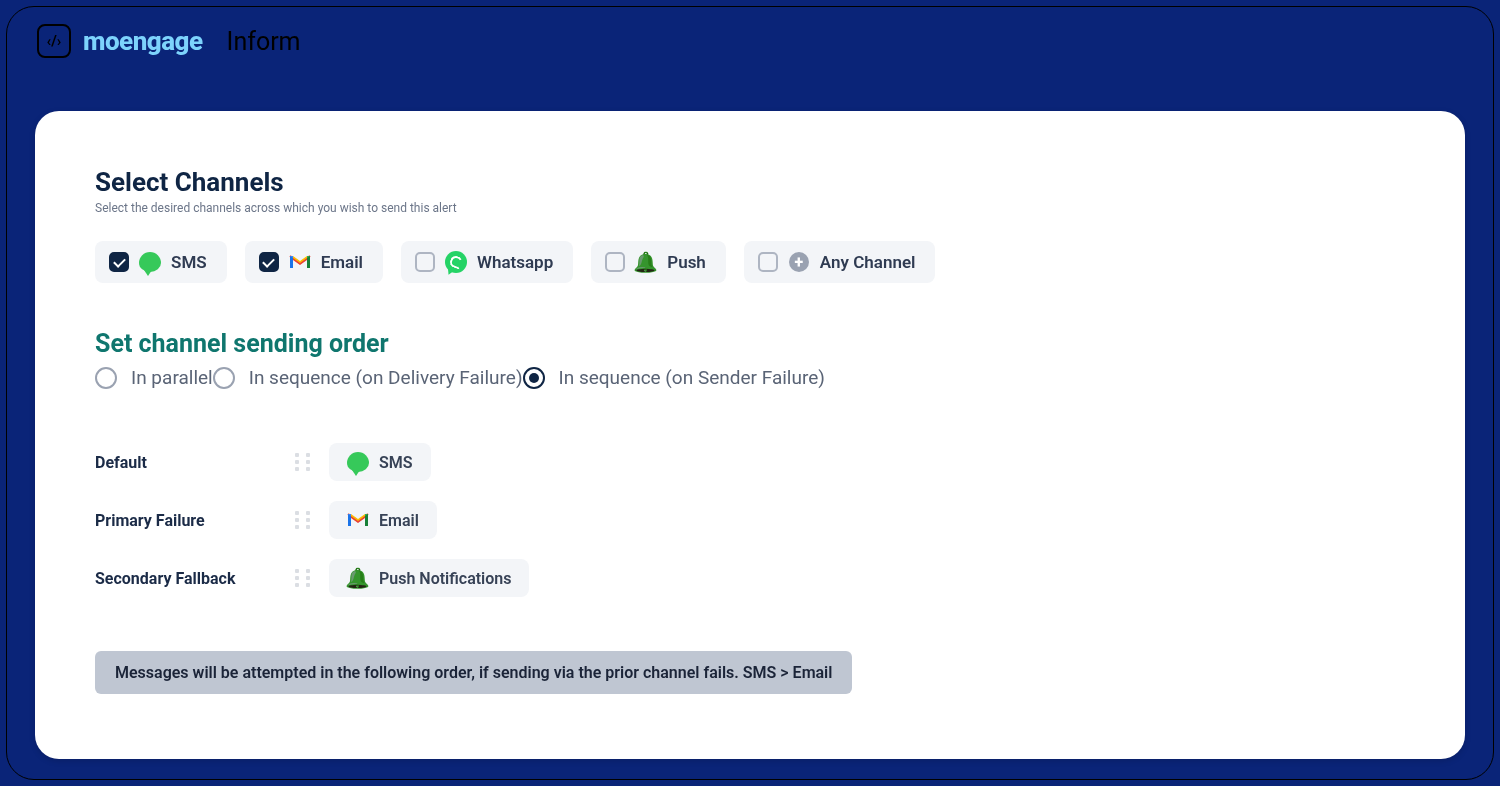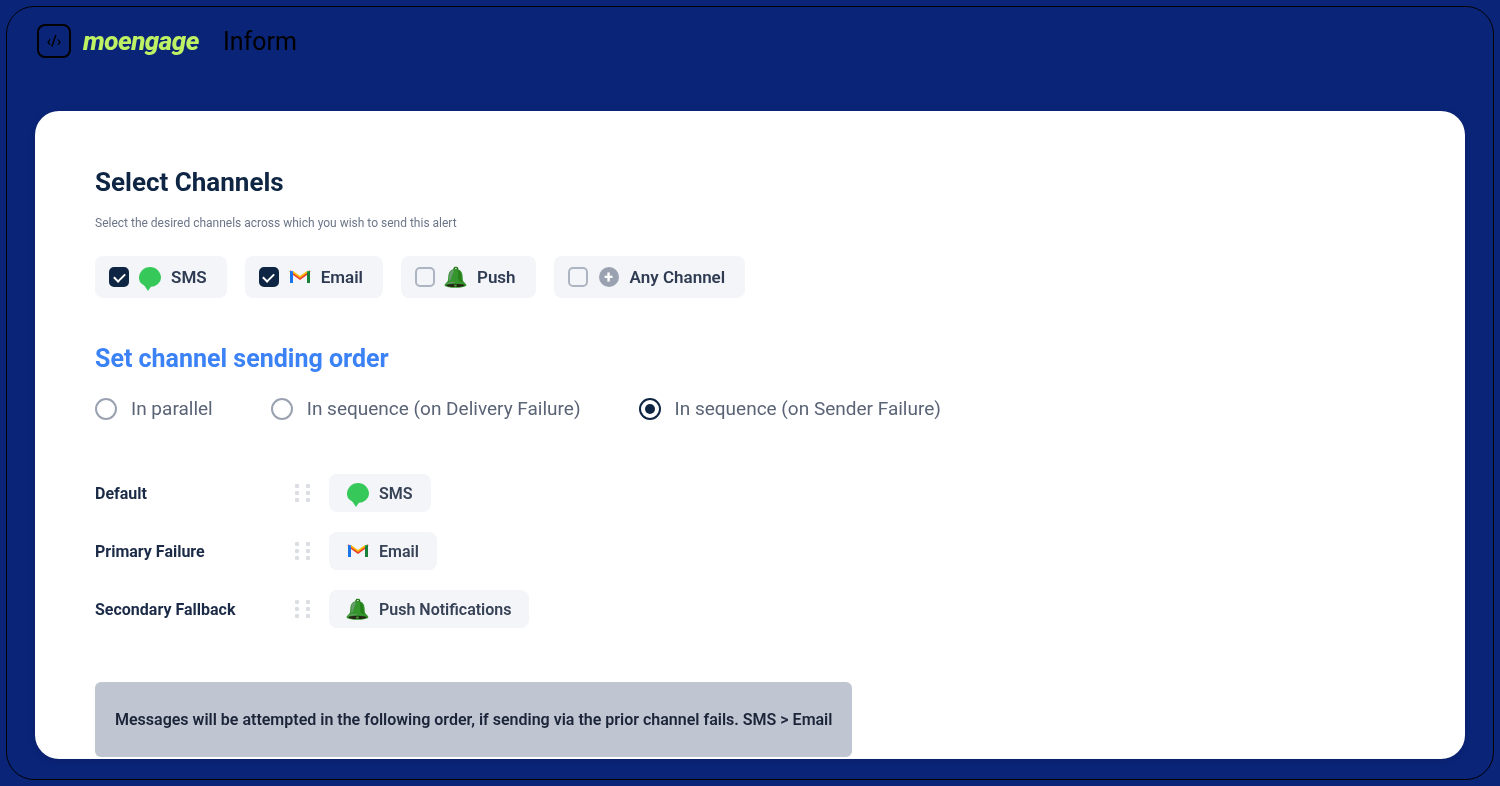--- a/index.html
+++ b/index.html
@@ -27,49 +27,49 @@
   }
   .logo-icon {
     width: 34px; height: 34px;
     border: 2.5px solid #000;
     border-radius: 8px;
     display: flex; align-items: center; justify-content: center;
     font-weight: 700;
     font-size: 15px;
     color: #000;
   }
-  .logo-text { font-size: 26px; font-weight: 800; letter-spacing: -0.5px; color: #bef264; font-style: italic; }
+  .logo-text { font-size: 26px; font-weight: 800; letter-spacing: -0.5px; color: #7dd3fc; }
   .logo-sub  { font-size: 25px; font-weight: 400; color: #000; margin-left: 20px; }
 
   .card {
     position: absolute;
     left: 28px; right: 28px; top: 104px; bottom: 20px;
     background: #fff;
     border-radius: 24px;
     padding: 56px 60px 30px 60px;
     box-shadow: 0 2px 6px rgba(0,0,0,.15);
   }
 
   h1 {
     font-size: 26px;
     font-weight: 700;
     color: #0f2544;
-    margin-bottom: 19px;
+    margin-bottom: 4px;
   }
   .subtitle {
     font-size: 12px;
     color: #6c7689;
     margin-bottom: 26px;
   }
   h2 {
     font-size: 25px;
     font-weight: 700;
-    color: #3b82f6;
+    color: #0f766e;
     margin-top: 46px;
-    margin-bottom: 24px;
+    margin-bottom: 8px;
   }
 
   
   .chips { display: flex; gap: 18px; }
   .chip {
     display: flex; align-items: center; gap: 10px;
     padding: 10px 20px 10px 14px;
     background: #f3f5f8;
     border-radius: 8px;
     cursor: pointer;
@@ -83,21 +83,21 @@
   .chk.on { background: #0f2544; border-color: #0f2544; }
   .chk.on::after {
     content: ""; width: 9px; height: 5px;
     border-left: 2.5px solid #fff; border-bottom: 2.5px solid #fff;
     transform: rotate(-45deg); margin-top: -2px;
   }
   .chip-label { font-size: 17px; font-weight: 600; color: #2f3b52; }
   .chip-icon { width: 22px; height: 22px; display:flex; align-items:center; justify-content:center; }
 
   
-  .radios { display: flex; gap: 58px; align-items: flex-end; }
+  .radios { display: flex; align-items: flex-end; }
   .radio-item { display: flex; align-items: center; gap: 14px; cursor: pointer; }
   .radio {
     width: 22px; height: 22px; border-radius: 50%;
     border: 2px solid #9aa2b1; position: relative; flex-shrink:0;
   }
   .radio.on { border-color: #0f2544; }
   .radio.on::after {
     content:""; position:absolute; inset:4px; border-radius:50%; background:#0f2544;
   }
   .radio-label { font-size: 19px; color: #5a6476; }
@@ -115,21 +115,21 @@
     display:flex; align-items:center; gap:10px;
     background:#f3f5f8; border-radius:8px; padding:8px 18px;
   }
   .pill-label { font-size: 16px; font-weight:600; color:#374256; }
 
   
   .banner {
     margin-top: 44px;
     background: #bfc6d2;
     border-radius: 6px;
-    padding: 28px 20px;
+    padding: 12px 20px;
     display: inline-block;
     font-size: 16px;
     font-weight: 600;
     color: #1b2438;
   }
 
   
   .i-sms { width:22px; height:20px; background:#36c95a; border-radius:50% 50% 50% 50% / 55% 55% 45% 45%; position:relative; }
   .i-sms::after{content:"";position:absolute;bottom:-4px;left:5px;width:0;height:0;border-left:4px solid transparent;border-right:4px solid transparent;border-top:6px solid #36c95a;}
   .i-wa  { width:22px; height:22px; border-radius:50%; background:#25d366; position:relative; }
@@ -170,20 +170,27 @@
               <path d="M1 2v12h3V6l7 5 7-5v8h3V2l-10 7z" fill="#ea4335"></path>
               <path d="M1 2l10 7 10-7" fill="none" stroke="#ea4335" stroke-width="2"></path>
               <rect x="1" y="2" width="3" height="12" fill="#4285f4"></rect>
               <rect x="18" y="2" width="3" height="12" fill="#34a853"></rect>
               <path d="M1 2l3 2v10H1z" fill="#1a73e8"></path>
               <path d="M21 2l-3 2v10h3z" fill="#188038"></path>
               <path d="M4 4l7 5 7-5V2l-7 5-7-5z" fill="#fbbc04"></path>
             </svg>
           </span>
           <span class="chip-label">Email</span>
+        </div>
+        <div class="chip">
+          <span class="chk"></span>
+          <span class="chip-icon">
+            <span class="i-wa"></span>
+          </span>
+          <span class="chip-label">Whatsapp</span>
         </div>
         <div class="chip">
           <span class="chk"></span>
           <span class="chip-icon" style="filter: hue-rotate(60deg) brightness(0.6);">
             <span class="i-push">🔔</span>
           </span>
           <span class="chip-label">Push</span>
         </div>
         <div class="chip">
           <span class="chk"></span>

